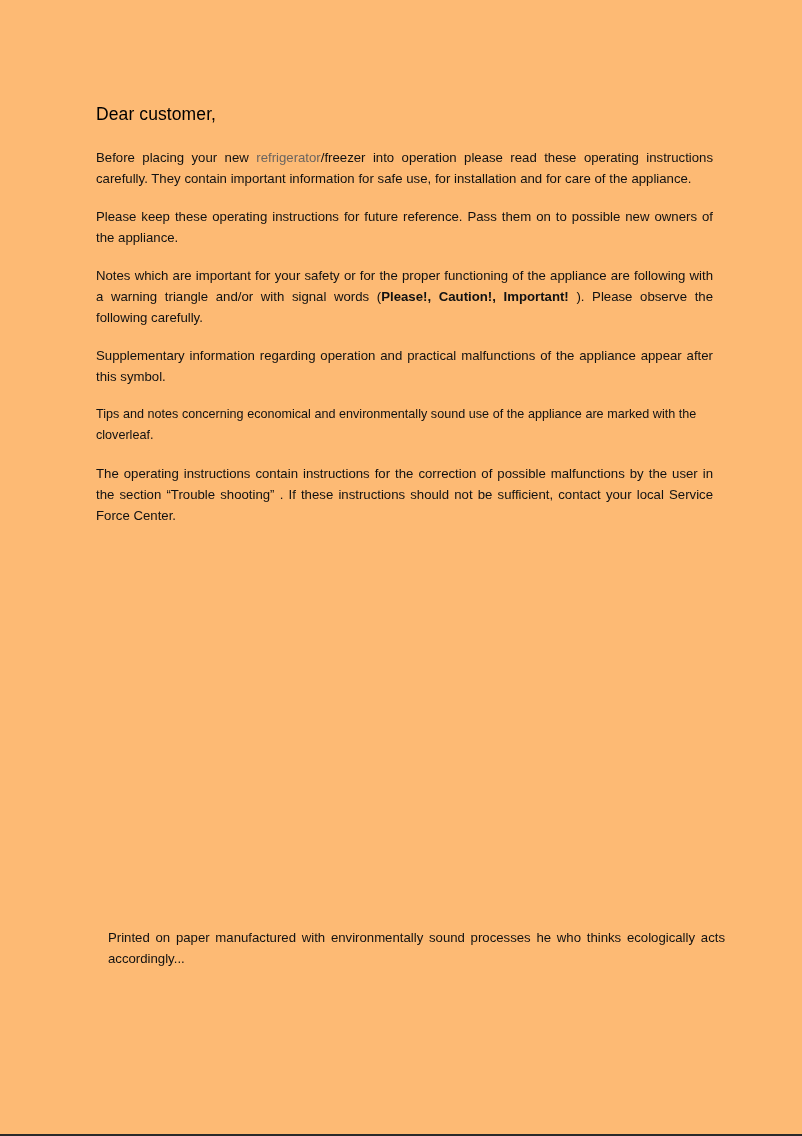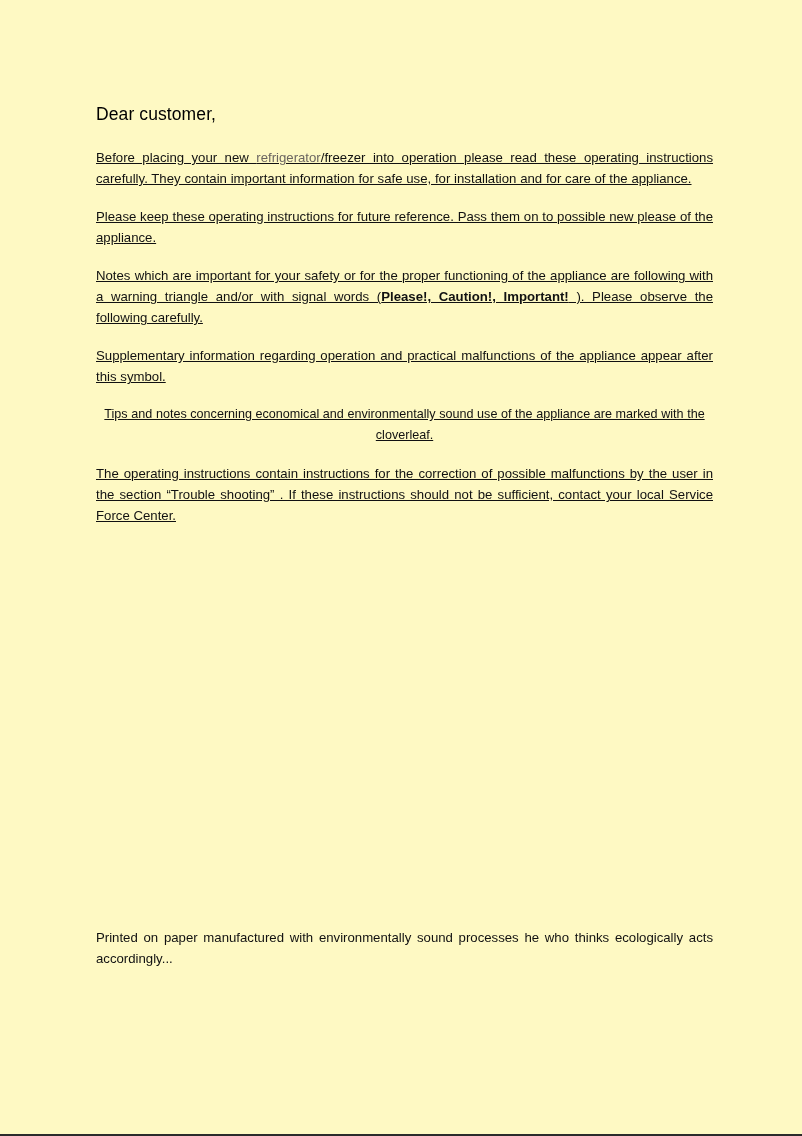--- a/index.html
+++ b/index.html
@@ -9,21 +9,21 @@
   }
   body {
     font-family: "Liberation Sans", sans-serif;
     color: #000000;
     -webkit-font-smoothing: antialiased;
   }
   .page {
     position: relative;
     width: 802px;
     height: 1136px;
-    background: #fef9c3;
+    background: #fdba74;
     overflow: hidden;
     box-sizing: border-box;
   }
   .content {
     position: absolute;
     left: 96px;
     top: 104px;
     width: 617px;
   }
   .doc-heading {
@@ -35,39 +35,38 @@
     color: #000000;
   }
   .para {
     font-size: 13.2px;
     line-height: 21px;
     text-align: justify;
     text-justify: inter-word;
     margin: 0 0 17px 0;
     color: #111111;
     word-spacing: 0.1px;
-    text-decoration: underline;
   }
   .para:last-child {
     margin-bottom: 11px;
   }
   .para-plain {
-    text-align: center;
+    text-align: left;
     font-size: 12.6px;
     line-height: 21px;
   }
   .para b, .para strong {
     font-weight: bold;
   }
   .word-muted {
     color: #6b6560;
   }
   .footer-note {
     position: absolute;
-    left: 96px;
+    left: 108px;
     top: 914px;
     width: 617px;
     font-size: 13.2px;
     line-height: 21px;
     text-align: justify;
     text-justify: inter-word;
     color: #111111;
   }
   .bottom-rule {
     position: absolute;
@@ -82,21 +81,21 @@
 <body>
 
 <div class="page">
 
   <div class="content">
 
     <h1 class="doc-heading">Dear customer,</h1>
 
     <p class="para"><span>Before placing your new </span><span class="word-muted">refrigerator</span><span>/freezer into operation please read these operating instructions carefully. They contain important information for safe use, for installation and for care of the appliance.</span></p>
 
-    <p class="para">Please keep these operating instructions for future reference. Pass them on to possible new please of the appliance.</p>
+    <p class="para">Please keep these operating instructions for future reference. Pass them on to possible new owners of the appliance.</p>
 
     <p class="para"><span>Notes which are important for your safety or for the proper functioning of the appliance are following with a warning triangle and/or with signal words (</span><strong>Please!, Caution!, Important!</strong><span> ). Please observe the following carefully.</span></p>
 
     <p class="para">Supplementary information regarding operation and practical malfunctions of the appliance appear after this symbol.</p>
 
     <p class="para para-plain">Tips and notes concerning economical and environmentally sound use of the appliance are marked with the cloverleaf.</p>
 
     <p class="para">The operating instructions contain instructions for the correction of possible malfunctions by the user in the section “Trouble shooting” . If these instructions should not be sufficient, contact your local Service Force Center.</p>
 
   </div>

